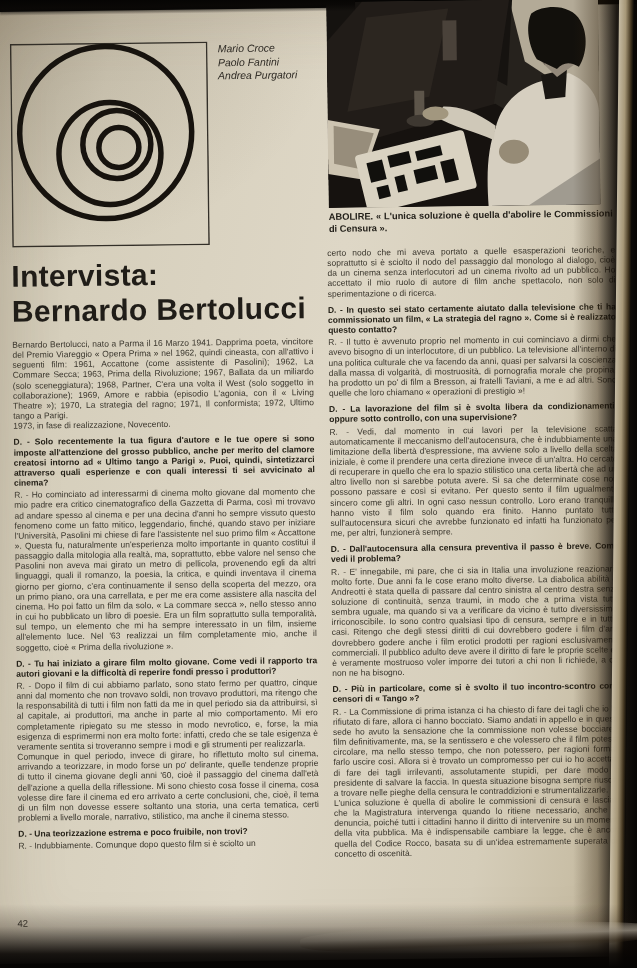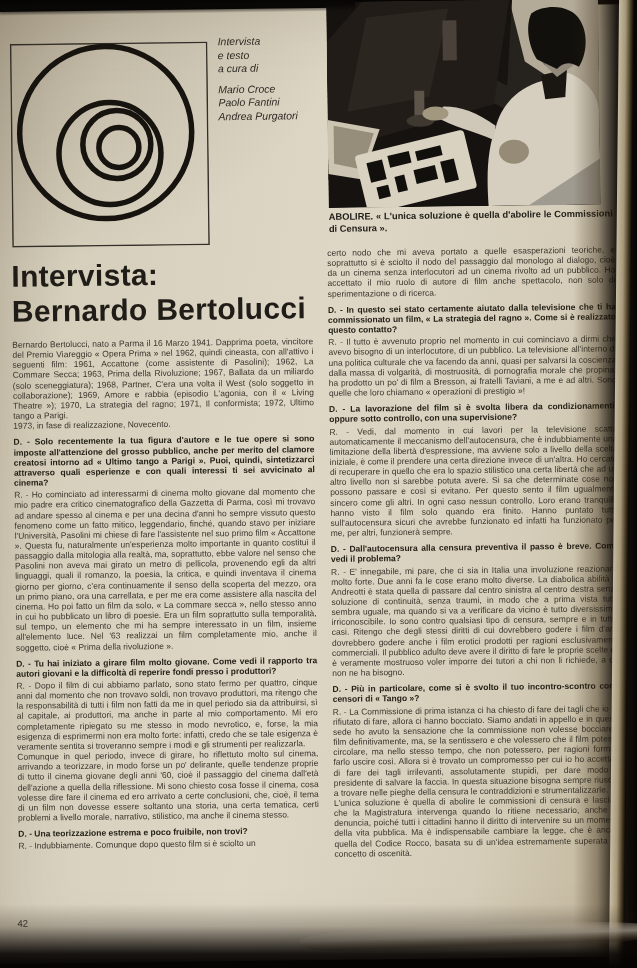--- a/index.html
+++ b/index.html
@@ -60,25 +60,20 @@
       <svg width="198" height="204" viewBox="0 0 198 204">
         <rect x="1" y="1" width="196" height="202" fill="none" stroke="#332f28" stroke-width="1.4"></rect>
         <circle cx="95" cy="90" r="86" fill="none" stroke="#17130e" stroke-width="5.5"></circle>
         <circle cx="99" cy="111" r="51" fill="none" stroke="#17130e" stroke-width="5.5"></circle>
         <circle cx="106" cy="102" r="34" fill="none" stroke="#17130e" stroke-width="5.5"></circle>
         <circle cx="108" cy="105" r="20" fill="none" stroke="#17130e" stroke-width="5.5"></circle>
       </svg>
     </div>
 
     <div class="credits">
-      <div>
-          <div>Intervista</div>
-          <div>e testo</div>
-          <div>a cura di</div>
-        </div>
       <div class="authors">
           <div>Mario Croce</div>
           <div>Paolo Fantini</div>
           <div>Andrea Purgatori</div>
         </div>
     </div>
 
     <div class="photo">
       <svg width="272" height="206" viewBox="0 0 272 206">
         <rect width="272" height="206" fill="#26221d"></rect>

